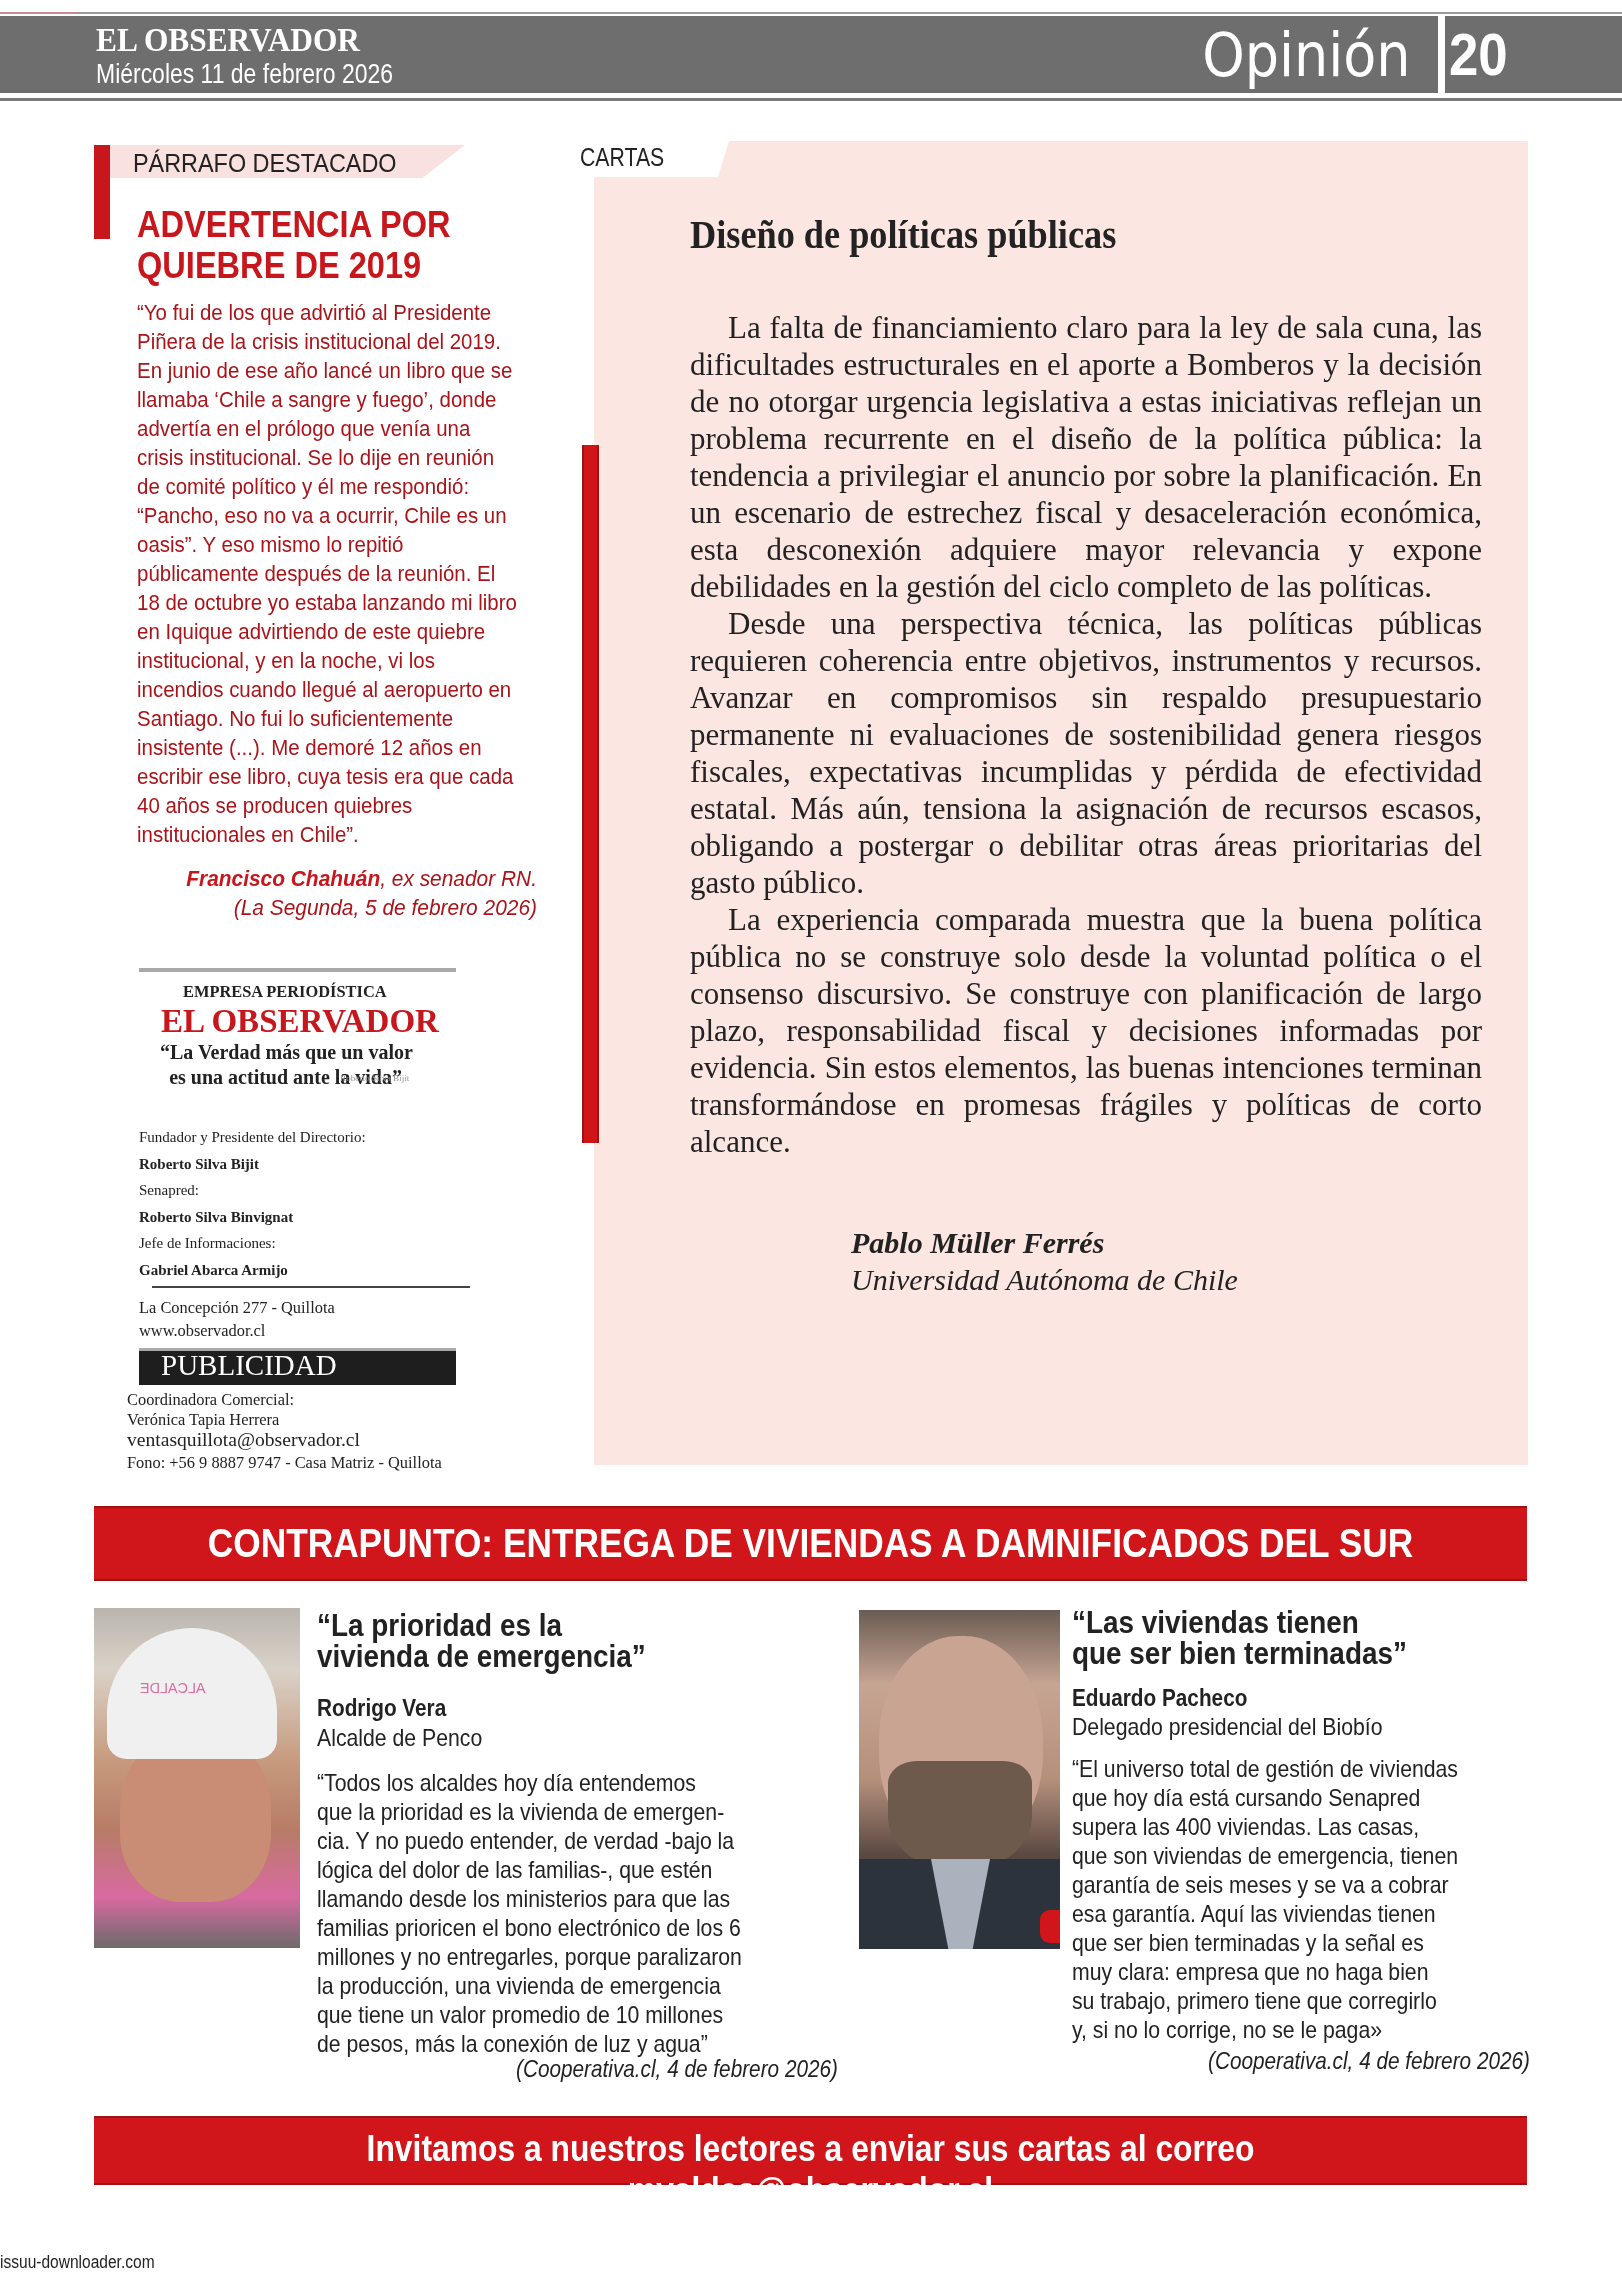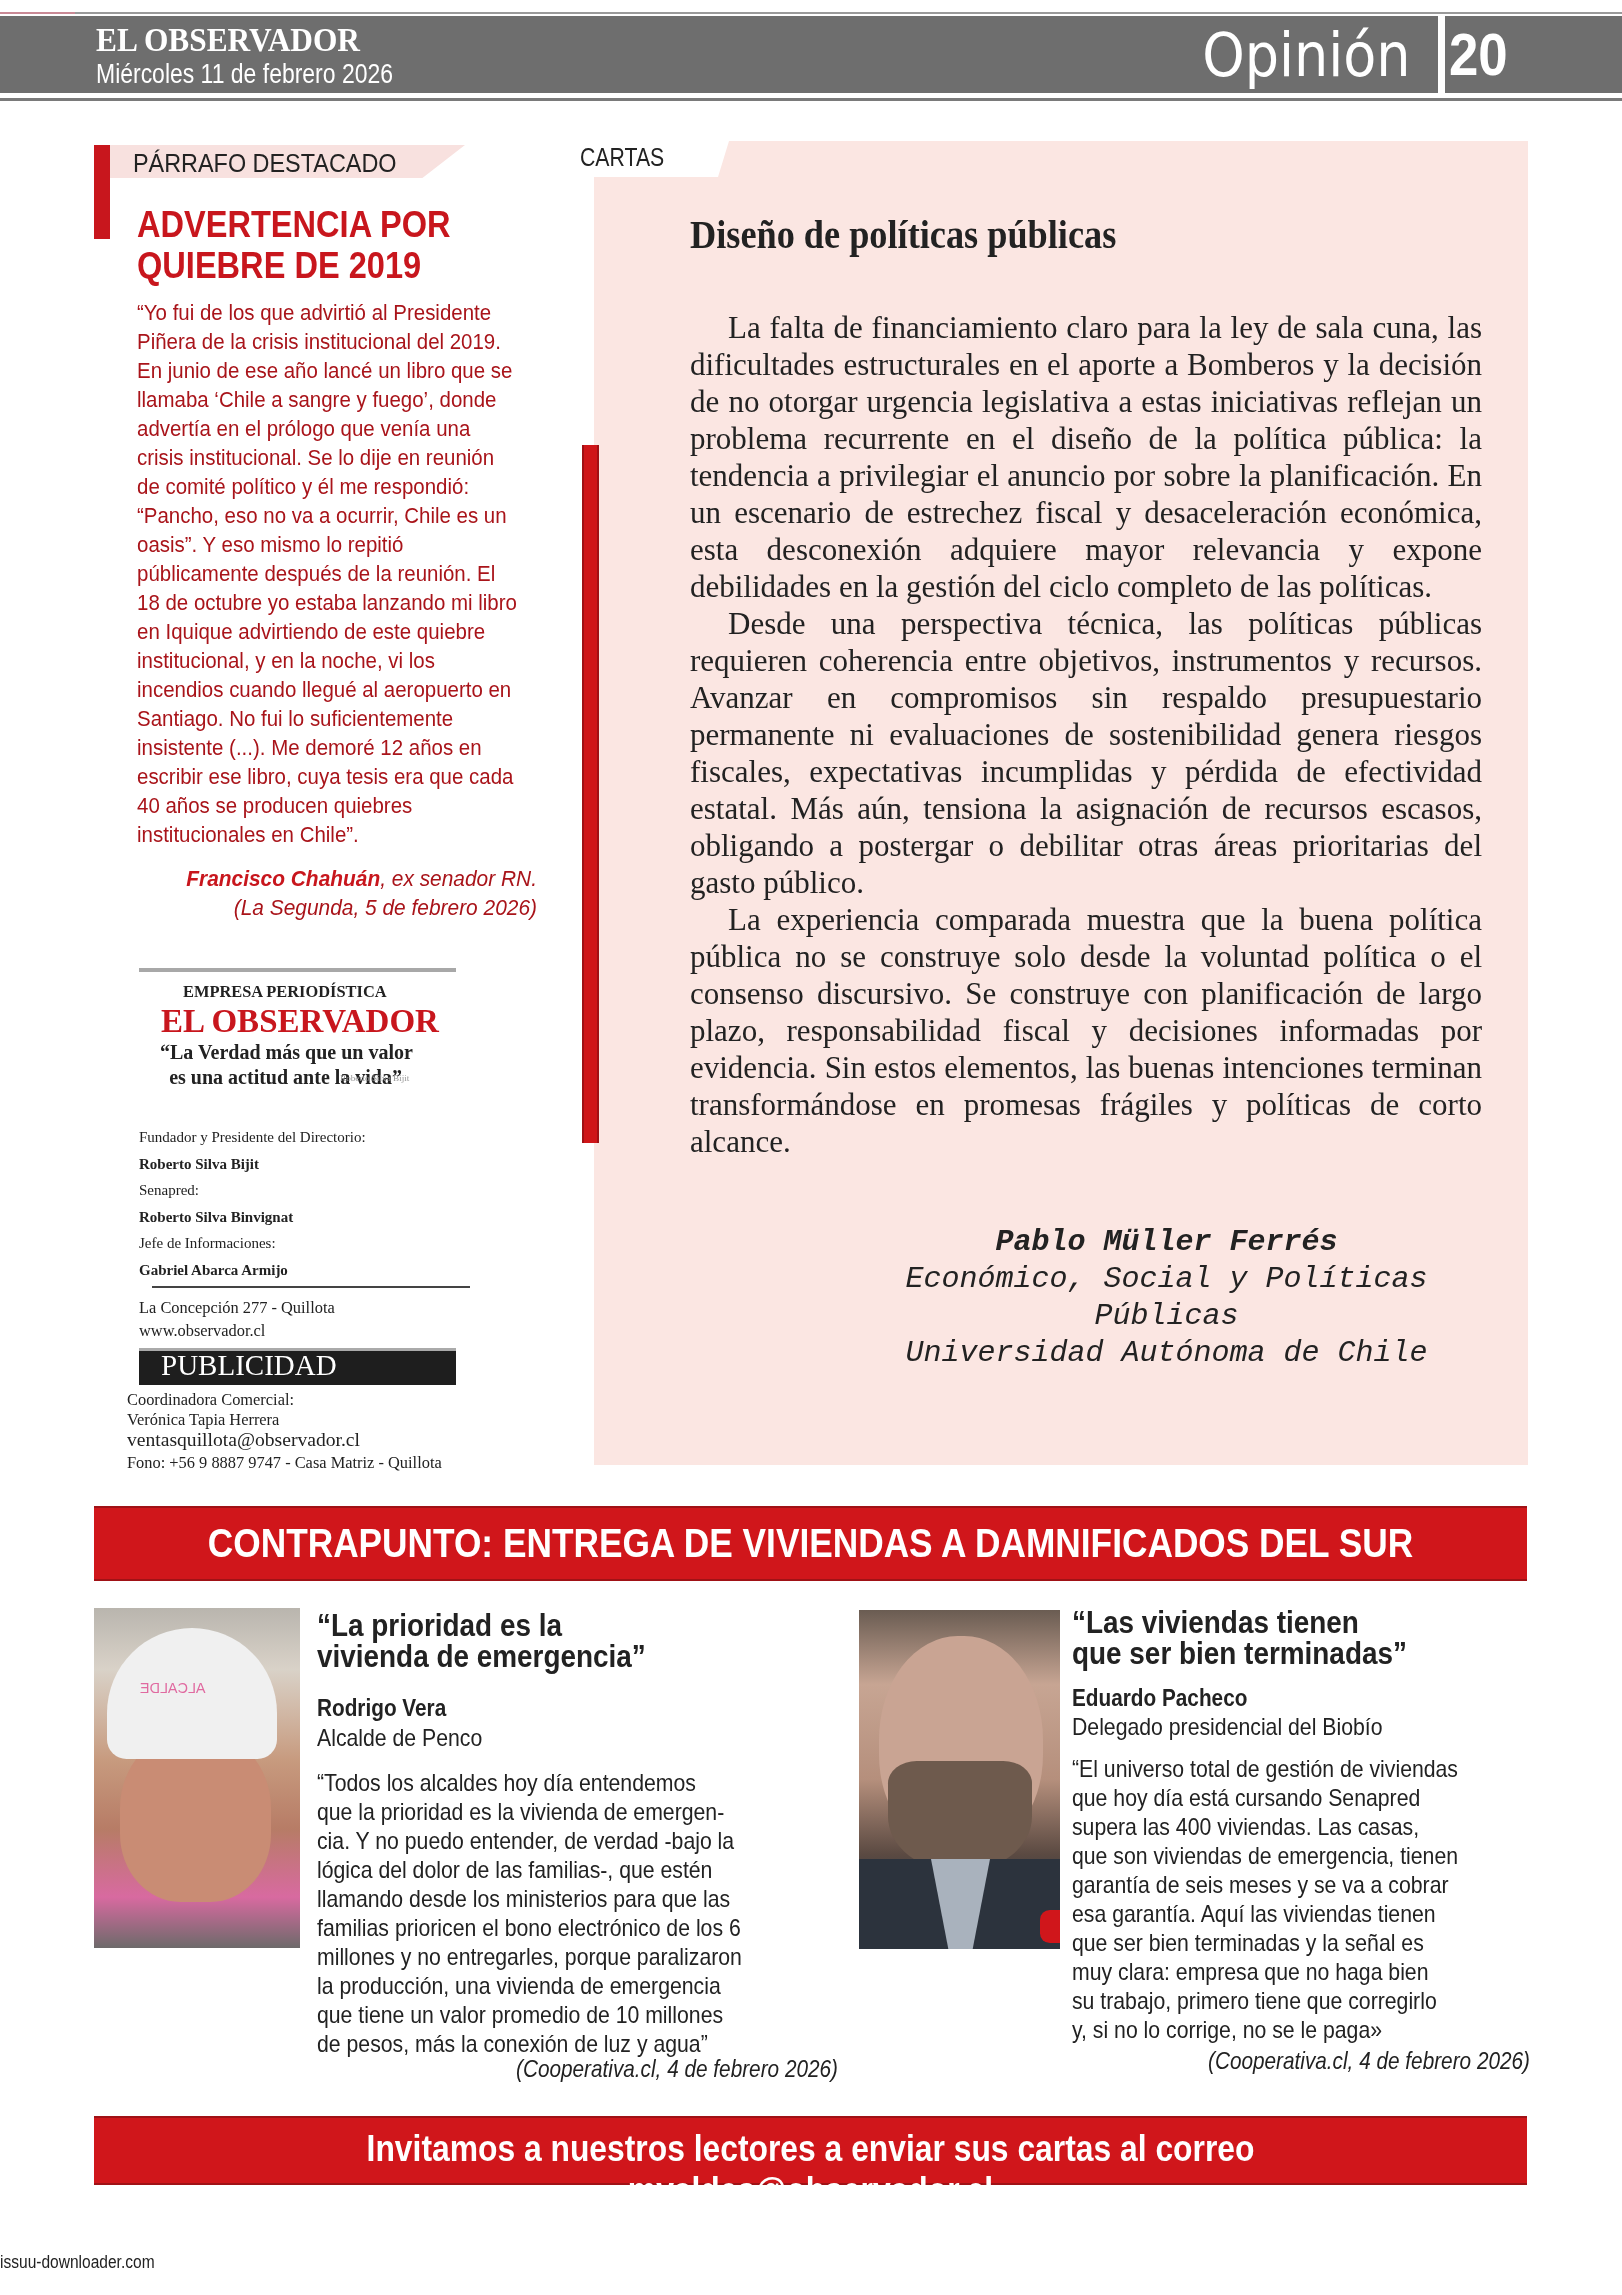--- a/index.html
+++ b/index.html
@@ -45,21 +45,21 @@
   .mh-contact .email { font-size: 19.6px; line-height: 21.6px; }
   .mh-contact .phone { font-size: 16.4px; line-height: 23.6px; }
 
   
   .lt-box { position: absolute; left: 594px; top: 141px; width: 934px; height: 1324px; background: #fbe6e2; clip-path: polygon(0 36px, 124px 36px, 135px 0, 100% 0, 100% 100%, 0 100%); }
   .lt-label { position: absolute; left: 580px; top: 143px; font-size: 25px; color: #222; transform: scaleX(0.85); transform-origin: left; }
   .lt-redbar { position: absolute; left: 582px; top: 445px; width: 17px; height: 698px; background: #cf1518; border-left: 2px solid #a01014; border-right: 2px solid #a01014; }
   .lt-title { position: absolute; left: 690px; top: 212px; font-family: "Liberation Serif", serif; font-weight: bold; font-size: 39px; color: #222; transform: scaleX(0.93); transform-origin: left; }
   .lt-body { position: absolute; left: 690px; top: 293px; width: 792px; font-family: "Liberation Serif", serif; font-size: 31px; line-height: 37px; color: #222; text-align: justify; margin-top: 16px; }
   .lt-body p { text-indent: 38px; }
-  .lt-sign { position: absolute; left: 851px; top: 1224px; width: 631px; text-align: center; font-family: Liberation Mono, monospace; font-style: italic; font-size: 30px; line-height: 37px; color: #222; }
+  .lt-sign { position: absolute; left: 851px; top: 1224px; width: 631px; text-align: left; font-family: Liberation Serif, serif; font-style: italic; font-size: 30px; line-height: 37px; color: #222; }
   .lt-sign .name { font-weight: bold; }
 
   
   .cp-banner { position: absolute; left: 94px; top: 1506px; width: 1433px; height: 75px; background: #d0161b; border-top: 2px solid #a01216; border-bottom: 2px solid #a01216; }
   .cp-banner-text { position: absolute; left: 94px; top: 1520px; width: 1433px; text-align: center; font-size: 41px; font-weight: bold; color: #ffffff; transform: scaleX(0.86); }
 
   
   .cp-photo { position: absolute; background: #888; overflow: hidden; }
   .cp-photo-left { left: 94px; top: 1608px; width: 206px; height: 340px; background: linear-gradient(180deg, #b9b5ae 0%, #d9d2c8 18%, #c79a7e 45%, #b77c66 65%, #d86aa0 85%, #6d6a6a 100%); }
   .cp-photo-right { left: 859px; top: 1610px; width: 201px; height: 339px; background: linear-gradient(180deg, #6a5c52 0%, #c7a593 22%, #b58f7c 50%, #5b4a42 72%, #2f3640 85%, #252b33 100%); }
@@ -156,21 +156,20 @@
 <div class="lt-label">CARTAS</div>
 <div class="lt-redbar"></div>
 <div class="lt-title">Diseño de políticas públicas</div>
 <div class="lt-body">
   <p>La falta de financiamiento claro para la ley de sala cuna, las dificultades estructurales en el aporte a Bomberos y la decisión de no otorgar urgencia legislativa a estas iniciativas reflejan un problema recurrente en el diseño de la política pública: la tendencia a privilegiar el anuncio por sobre la planificación. En un escenario de estrechez fiscal y desaceleración económica, esta desconexión adquiere mayor relevancia y expone debilidades en la gestión del ciclo completo de las políticas.</p>
   <p>Desde una perspectiva técnica, las políticas públicas requieren coherencia entre objetivos, instrumentos y recursos. Avanzar en compromisos sin respaldo presupuestario permanente ni evaluaciones de sostenibilidad genera riesgos fiscales, expectativas incumplidas y pérdida de efectividad estatal. Más aún, tensiona la asignación de recursos escasos, obligando a postergar o debilitar otras áreas prioritarias del gasto público.</p>
   <p>La experiencia comparada muestra que la buena política pública no se construye solo desde la voluntad política o el consenso discursivo. Se construye con planificación de largo plazo, responsabilidad fiscal y decisiones informadas por evidencia. Sin estos elementos, las buenas intenciones terminan transformándose en promesas frágiles y políticas de corto alcance.</p>
 </div>
 <div class="lt-sign">
   <div class="name">Pablo Müller Ferrés</div>
-  <div>Económico, Social y Políticas Públicas</div>
   <div>Universidad Autónoma de Chile</div>
 </div>
 
 <div class="cp-banner"></div>
 <div class="cp-banner-text">CONTRAPUNTO: ENTREGA DE VIVIENDAS A DAMNIFICADOS DEL SUR</div>
 
 <div class="cp-photo cp-photo-left">
   <div class="face-l"></div>
   <div class="helmet"></div>
   <div class="helmet-text">ALCALDE</div>

